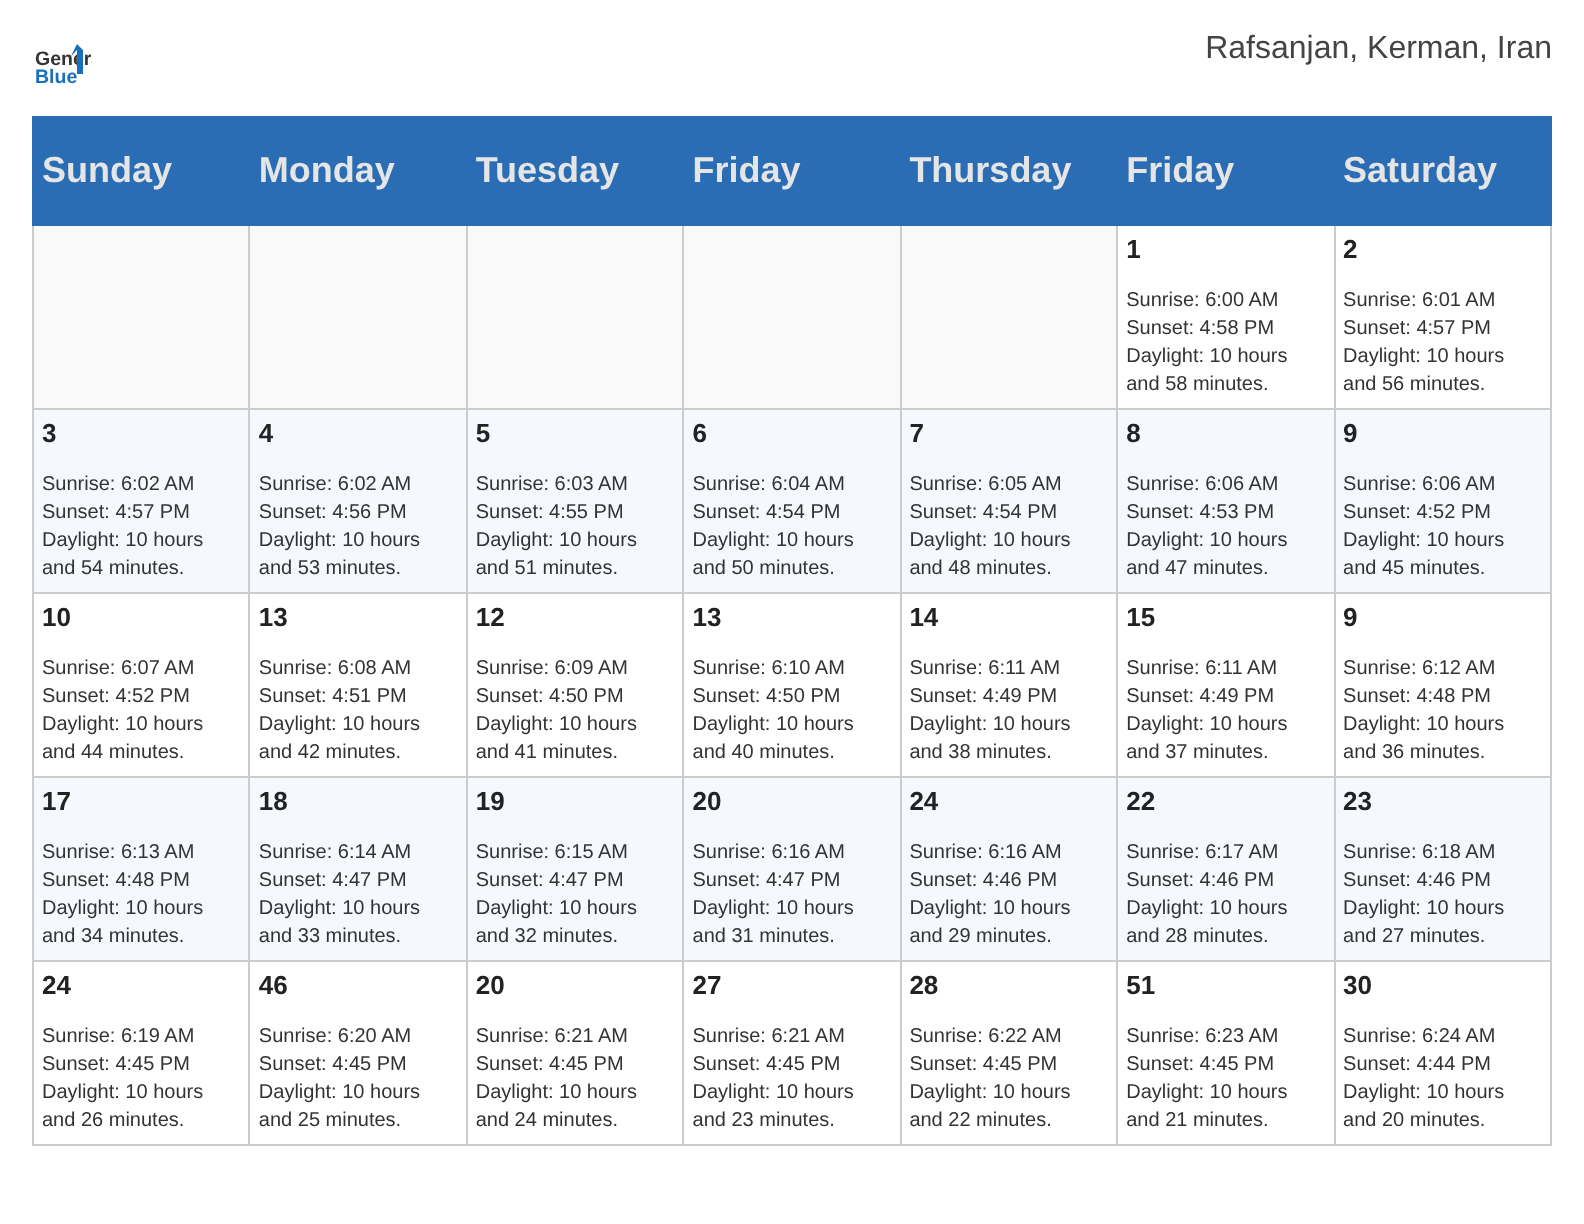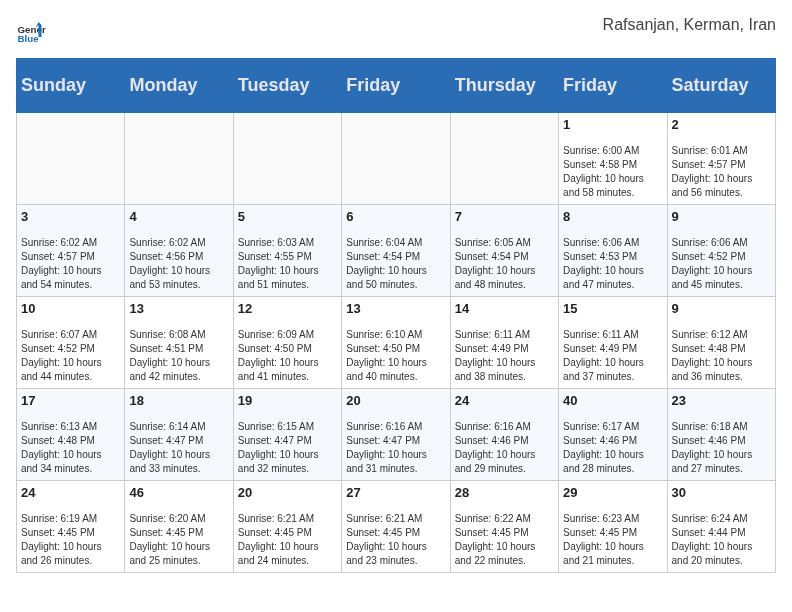--- a/index.html
+++ b/index.html
@@ -202,21 +202,21 @@
         </td>
         <td>
           <span class="day-num">20</span>
           <div class="day-info">Sunrise: 6:16 AM<br>Sunset: 4:47 PM<br>Daylight: 10 hours<br>and 31 minutes.</div>
         </td>
         <td>
           <span class="day-num">24</span>
           <div class="day-info">Sunrise: 6:16 AM<br>Sunset: 4:46 PM<br>Daylight: 10 hours<br>and 29 minutes.</div>
         </td>
         <td>
-          <span class="day-num">40</span>
+          <span class="day-num">22</span>
           <div class="day-info">Sunrise: 6:17 AM<br>Sunset: 4:46 PM<br>Daylight: 10 hours<br>and 28 minutes.</div>
         </td>
         <td>
           <span class="day-num">23</span>
           <div class="day-info">Sunrise: 6:18 AM<br>Sunset: 4:46 PM<br>Daylight: 10 hours<br>and 27 minutes.</div>
         </td>
       </tr>
       <tr>
         <td>
           <span class="day-num">24</span>
@@ -232,21 +232,21 @@
         </td>
         <td>
           <span class="day-num">27</span>
           <div class="day-info">Sunrise: 6:21 AM<br>Sunset: 4:45 PM<br>Daylight: 10 hours<br>and 23 minutes.</div>
         </td>
         <td>
           <span class="day-num">28</span>
           <div class="day-info">Sunrise: 6:22 AM<br>Sunset: 4:45 PM<br>Daylight: 10 hours<br>and 22 minutes.</div>
         </td>
         <td>
-          <span class="day-num">29</span>
+          <span class="day-num">51</span>
           <div class="day-info">Sunrise: 6:23 AM<br>Sunset: 4:45 PM<br>Daylight: 10 hours<br>and 21 minutes.</div>
         </td>
         <td>
           <span class="day-num">30</span>
           <div class="day-info">Sunrise: 6:24 AM<br>Sunset: 4:44 PM<br>Daylight: 10 hours<br>and 20 minutes.</div>
         </td>
       </tr>
     </tbody>
 </table>
 

